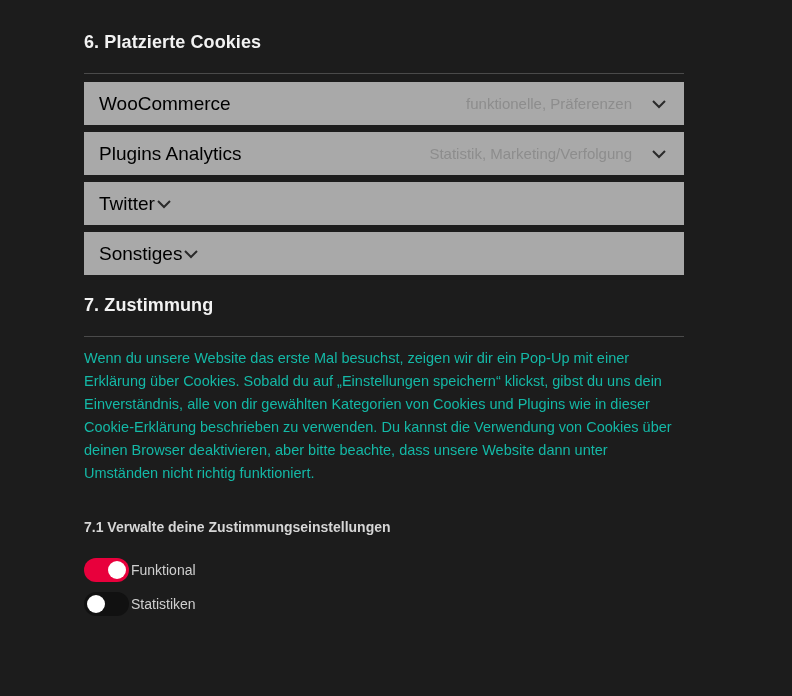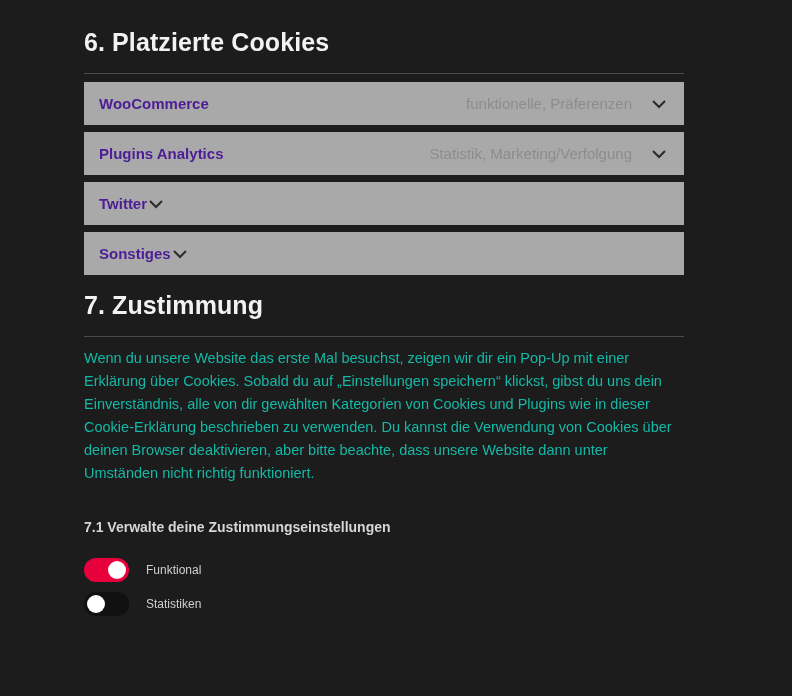--- a/index.html
+++ b/index.html
@@ -34,21 +34,21 @@
     height: 12px;
     overflow: hidden;
     color: #d8d8d8;
     font-size: 19px;
     font-weight: bold;
     opacity: 0.25;
     line-height: 24px;
   }
 
   h2.section-heading {
-    font-size: 25px;
+    font-size: 18px;
     font-weight: bold;
     color: #f2f2f2;
     margin: 14px 0 0 0;
     letter-spacing: 0.1px;
     line-height: 32px;
   }
   .rule {
     border-bottom: 1px solid #4a4a4a;
     margin-top: 15px;
     margin-bottom: 8px;
@@ -62,23 +62,23 @@
     height: 43px;
     background: #a9a9a9;
     margin-bottom: 7px;
     display: flex;
     align-items: center;
     padding: 0 16px 0 15px;
     box-sizing: border-box;
     cursor: pointer;
   }
   .acc-title {
-    font-size: 15px;
-    font-weight: bold;
-    color: #4c1d95;
+    font-size: 19px;
+    font-weight: normal;
+    color: #000000;
     flex: 0 0 auto;
   }
   .acc-tags {
     flex: 1 1 auto;
     text-align: right;
     font-size: 15px;
     color: #8d8d8d;
     padding-right: 18px;
   }
   .chevron {
@@ -132,23 +132,23 @@
     left: 3px;
     width: 18px;
     height: 18px;
     border-radius: 50%;
     background: #ffffff;
   }
   .switch.on .knob {
     left: 24px;
   }
   .toggle-label {
-    font-size: 12px;
+    font-size: 14px;
     color: #cfcfcf;
-    margin-left: 17px;
+    margin-left: 2px;
   }
 </style>
 </head>
 <body>
 
 <div class="page">
   <div class="content">
 
     <div class="cut-top"></div>
 

